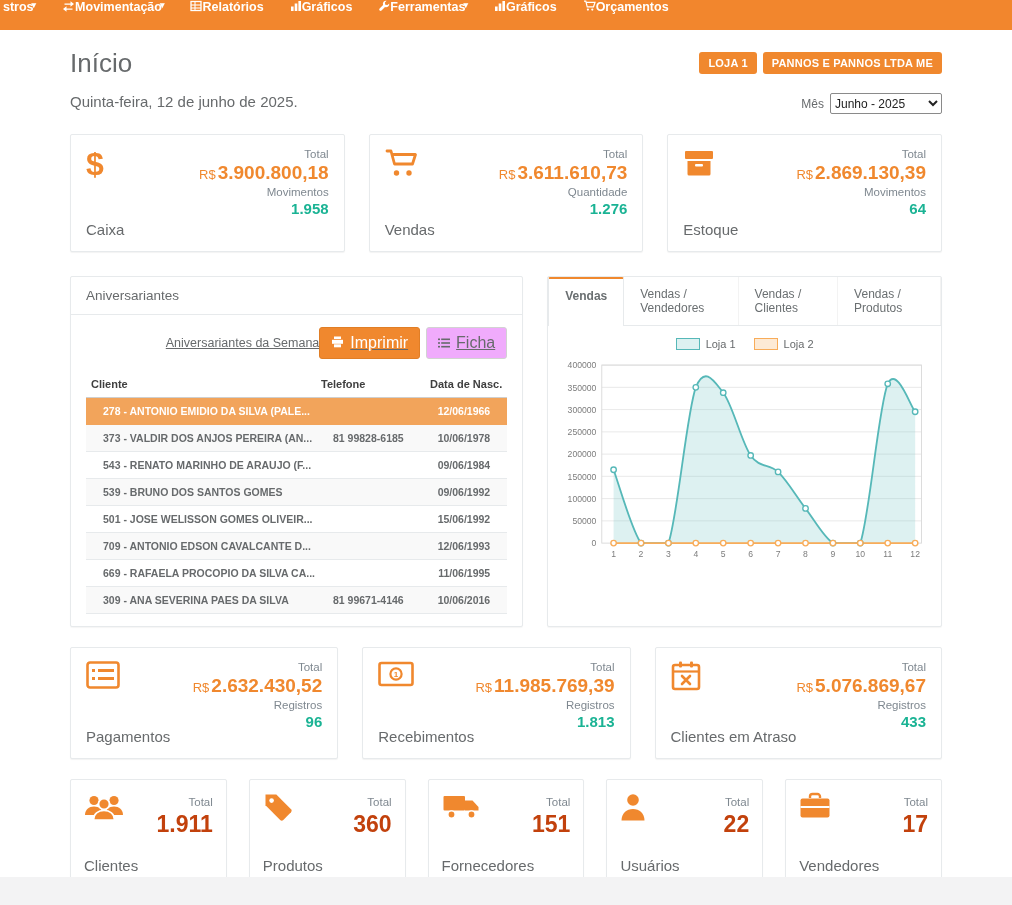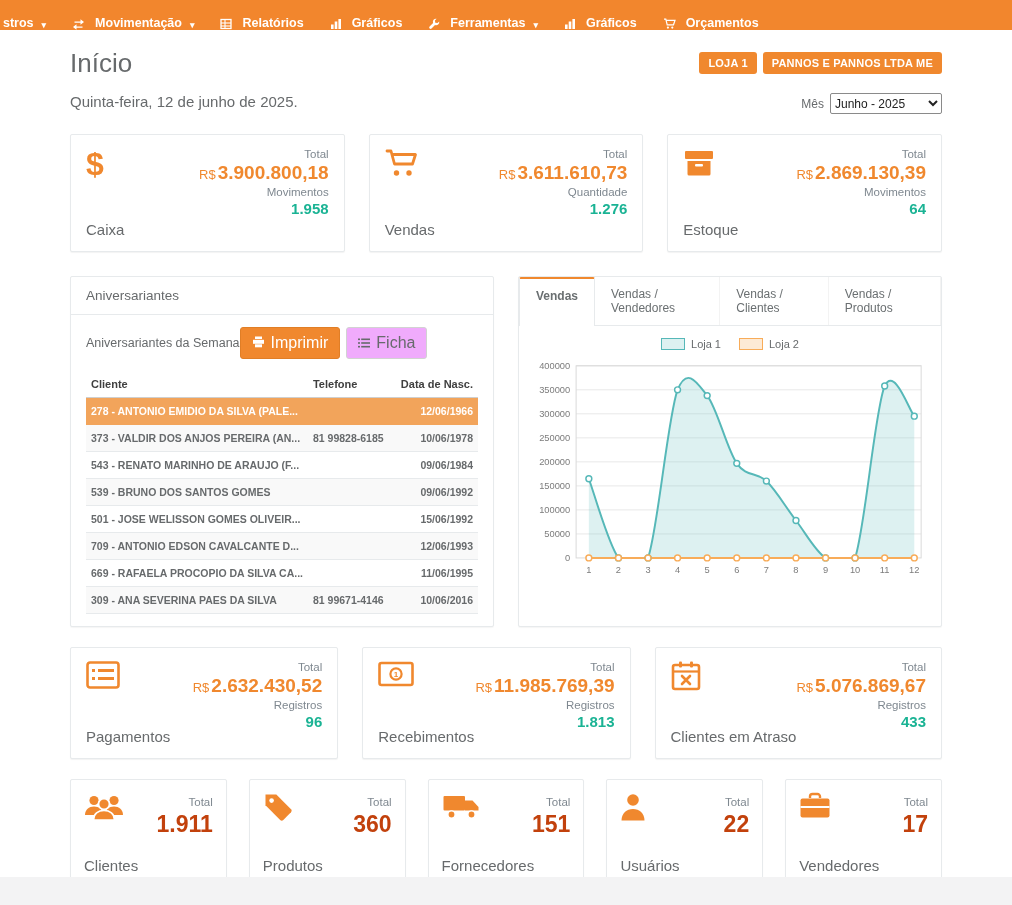--- a/index.html
+++ b/index.html
@@ -1,21 +1,21 @@
 <!DOCTYPE html>
 <html><head>
 <meta charset="utf-8">
 <style>
   *{box-sizing:border-box;margin:0;padding:0;}
   html,body{width:1012px;height:905px;}
   body{font-family:"Liberation Sans",sans-serif;background:#fff;color:#676a6c;position:relative;overflow:hidden;}
 
   
   .navbar{height:30px;background:#f2862d;display:flex;align-items:stretch;color:#fff;font-size:12.5px;font-weight:600;}
-  .nav-item{display:flex;align-items:flex-end;gap:10px;padding:0 13px;cursor:pointer;white-space:nowrap;}
+  .nav-item{display:flex;align-items:flex-start;gap:0;padding:0 13px;cursor:pointer;white-space:nowrap;}
   .nav-item:first-child{padding-left:3px;}
   .caret{font-size:9px;margin-left:-2px;}
   .nav-icon{display:flex;align-items:center;}
   .nav-icon svg{display:block;}
 
   
   .main{padding:16px 64px 0;}
   .header-row{display:flex;justify-content:space-between;align-items:flex-start;padding:2px 6px 0;}
   .page-title{font-size:26px;font-weight:500;color:#676a6c;}
   .badges{display:flex;gap:6px;margin-top:4px;}
@@ -39,30 +39,30 @@
   .orange-val .cur{font-size:13px;font-weight:400;margin-right:2px;}
   .green-val{color:#1ab394;font-weight:700;font-size:15px;}
   .icon-big{color:#f0882e;display:inline-flex;}
   .dollar-glyph{font-size:32px;font-weight:700;line-height:1;color:#f0882e;}
 
   
   .mid-grid{display:grid;grid-template-columns:1fr 1fr;gap:24px;padding:0 6px;margin-top:24px;}
   .panel{background:#fff;border:1px solid #e7eaec;border-radius:2px;min-height:330px;box-shadow:0 1px 1px rgba(0,0,0,.04);}
   .panel-title{padding:11px 15px;border-bottom:1px solid #e7eaec;font-size:13.5px;color:#676a6c;}
   .panel-body{padding:12px 15px;}
-  .sub-row{display:flex;justify-content:flex-start;align-items:center;}
+  .sub-row{display:flex;justify-content:flex-end;align-items:center;text-decoration:underline;}
   .sub-title{font-size:12.5px;}
   .btn-group{display:flex;gap:6px;}
   .btn{display:inline-flex;align-items:center;gap:6px;font-size:16px;padding:6px 11px;border-radius:3px;border:1px solid transparent;cursor:pointer;font-family:inherit;background:#fff;}
   .btn-orange{background:#f0882e;color:#fff;border-color:#e07e26;}
   .btn-white{background:#f0abfc;color:#676a6c;border-color:#d2d2d2;}
 
   table.bday{width:100%;border-collapse:collapse;margin-top:12px;}
   .bday th{font-size:11px;text-align:left;padding:7px 5px;border-bottom:1px solid #cfcfcf;color:#3f3f3f;white-space:nowrap;}
-  .bday td{font-size:10.5px;padding:7px 5px;border-bottom:1px solid #e7eaec;font-weight:700;color:#676a6c;white-space:nowrap;overflow:hidden;max-width:230px;}
+  .bday td{font-size:10.5px;padding:7px 17px;border-bottom:1px solid #e7eaec;font-weight:700;color:#676a6c;white-space:nowrap;overflow:hidden;max-width:230px;}
   .bday th.c-date,.bday td.c-date{text-align:right;}
   .c-phone{width:104px;}
   .c-date{width:88px;}
   .bday tbody tr{cursor:pointer;}
   .bday tbody tr:nth-child(even){background:#f9f9f9;}
   .bday tbody tr.highlight{background:#f2a45b;}
   .bday tbody tr.highlight td{color:#fff;border-bottom-color:#f2a45b;}
 
   
   .tabs{display:flex;border-bottom:1px solid #e7eaec;background:#fff;}

